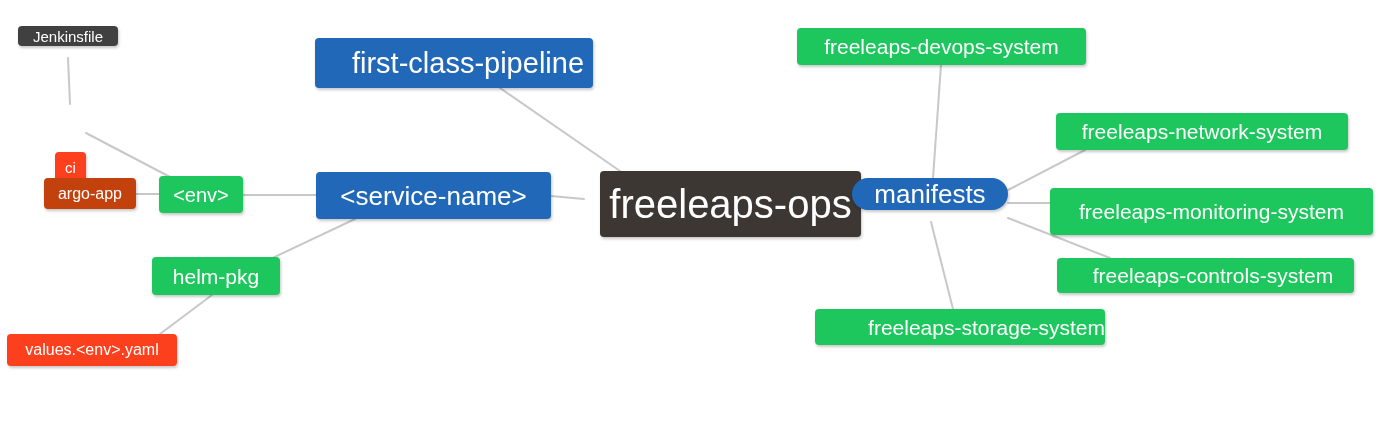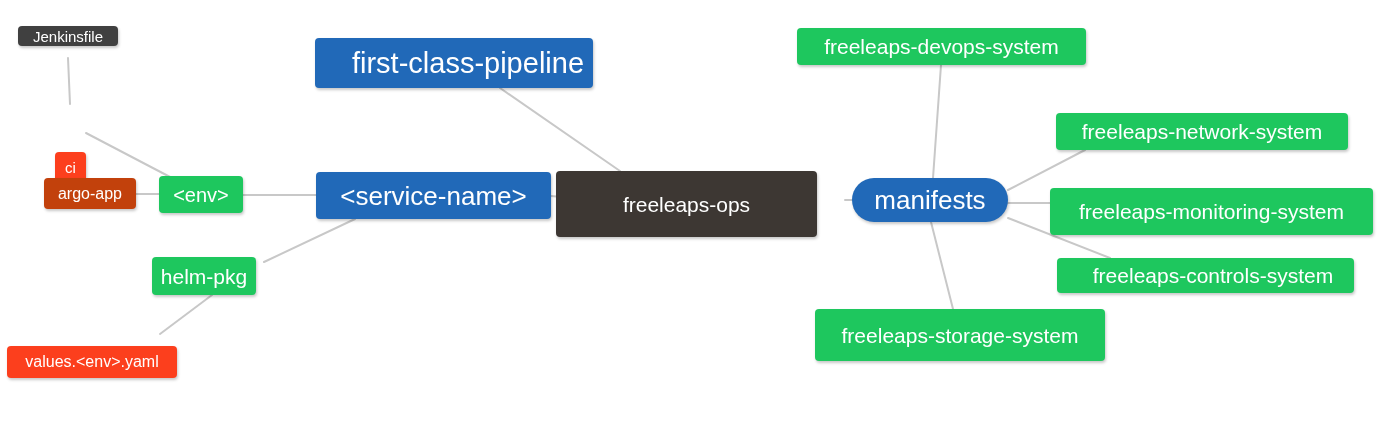--- a/index.html
+++ b/index.html
@@ -71,47 +71,47 @@
       </div>
       <div class="node" style="left: 55px; top: 104px; width: 31px; height: 31px; background: rgb(252, 63, 29); font-size: 15px; margin-top: 48px;">
         <span class="node-label">ci</span>
       </div>
       <div class="node" style="left: 32px; top: 178px; width: 92px; height: 31px; background: #c2410c; font-size: 16px; margin-left: 12px;">
         <span class="node-label">argo-app</span>
       </div>
       <div class="node" style="left: 159px; top: 176px; width: 84px; height: 37px; background: rgb(30, 199, 94); font-size: 20px; text-align: right;">
         <span class="node-label">&lt;env&gt;</span>
       </div>
-      <div class="node" style="left: 152px; top: 257px; width: 104px; height: 38px; background: rgb(30, 199, 94); font-size: 21px;">
+      <div class="node" style="left: 152px; top: 257px; width: 128px; height: 38px; background: rgb(30, 199, 94); font-size: 21px;">
         <span class="node-label">helm-pkg</span>
       </div>
-      <div class="node" style="left: 7px; top: 346px; width: 170px; height: 32px; background: rgb(252, 63, 29); font-size: 16px;">
+      <div class="node" style="left: 7px; top: 334px; width: 170px; height: 32px; background: rgb(252, 63, 29); font-size: 16px;">
         <span class="node-label">values.&lt;env&gt;.yaml</span>
       </div>
       <div class="node" style="left: 315px; top: 38px; width: 278px; height: 50px; background: rgb(33, 105, 184); font-size: 29px; padding-left: 28px;">
         <span class="node-label">first-class-pipeline</span>
       </div>
       <div class="node" style="left: 316px; top: 172px; width: 235px; height: 47px; background: rgb(33, 105, 184); font-size: 26px; justify-content: center;">
         <span class="node-label">&lt;service-name&gt;</span>
       </div>
-      <div class="node" style="left: 556px; top: 171px; width: 261px; height: 66px; background: rgb(61, 55, 51); font-size: 21px;">
+      <div class="node" style="left: 600px; top: 171px; width: 261px; height: 66px; background: rgb(61, 55, 51); font-size: 40px;">
         <span class="node-label">freeleaps-ops</span>
       </div>
-      <div class="node" style="left: 852px; top: 178px; width: 156px; height: 44px; background: rgb(33, 105, 184); font-size: 26px; border-radius: 22px;">
+      <div class="node" style="left: 852px; top: 178px; width: 156px; height: 32px; background: rgb(33, 105, 184); font-size: 26px; border-radius: 22px;">
         <span class="node-label">manifests</span>
       </div>
       <div class="node" style="left: 797px; top: 28px; width: 289px; height: 37px; background: rgb(30, 199, 94); font-size: 21px;">
         <span class="node-label">freeleaps-devops-system</span>
       </div>
       <div class="node" style="left: 1056px; top: 113px; width: 292px; height: 37px; background: rgb(30, 199, 94); font-size: 21px;">
         <span class="node-label">freeleaps-network-system</span>
       </div>
       <div class="node" style="left: 1050px; top: 188px; width: 323px; height: 47px; background: rgb(30, 199, 94); font-size: 21px;">
         <span class="node-label">freeleaps-monitoring-system</span>
       </div>
       <div class="node" style="left: 1057px; top: 258px; width: 297px; height: 35px; background: rgb(30, 199, 94); font-size: 21px; padding-left: 15px;">
         <span class="node-label">freeleaps-controls-system</span>
       </div>
-      <div class="node" style="left: 815px; top: 309px; width: 290px; height: 52px; background: rgb(30, 199, 94); font-size: 21px;">
+      <div class="node" style="left: 815px; top: 309px; width: 290px; height: 36px; background: rgb(30, 199, 94); font-size: 21px; justify-content: flex-end;">
         <span class="node-label">freeleaps-storage-system</span>
       </div>
     </div>
 </div>
 
 </body></html>

